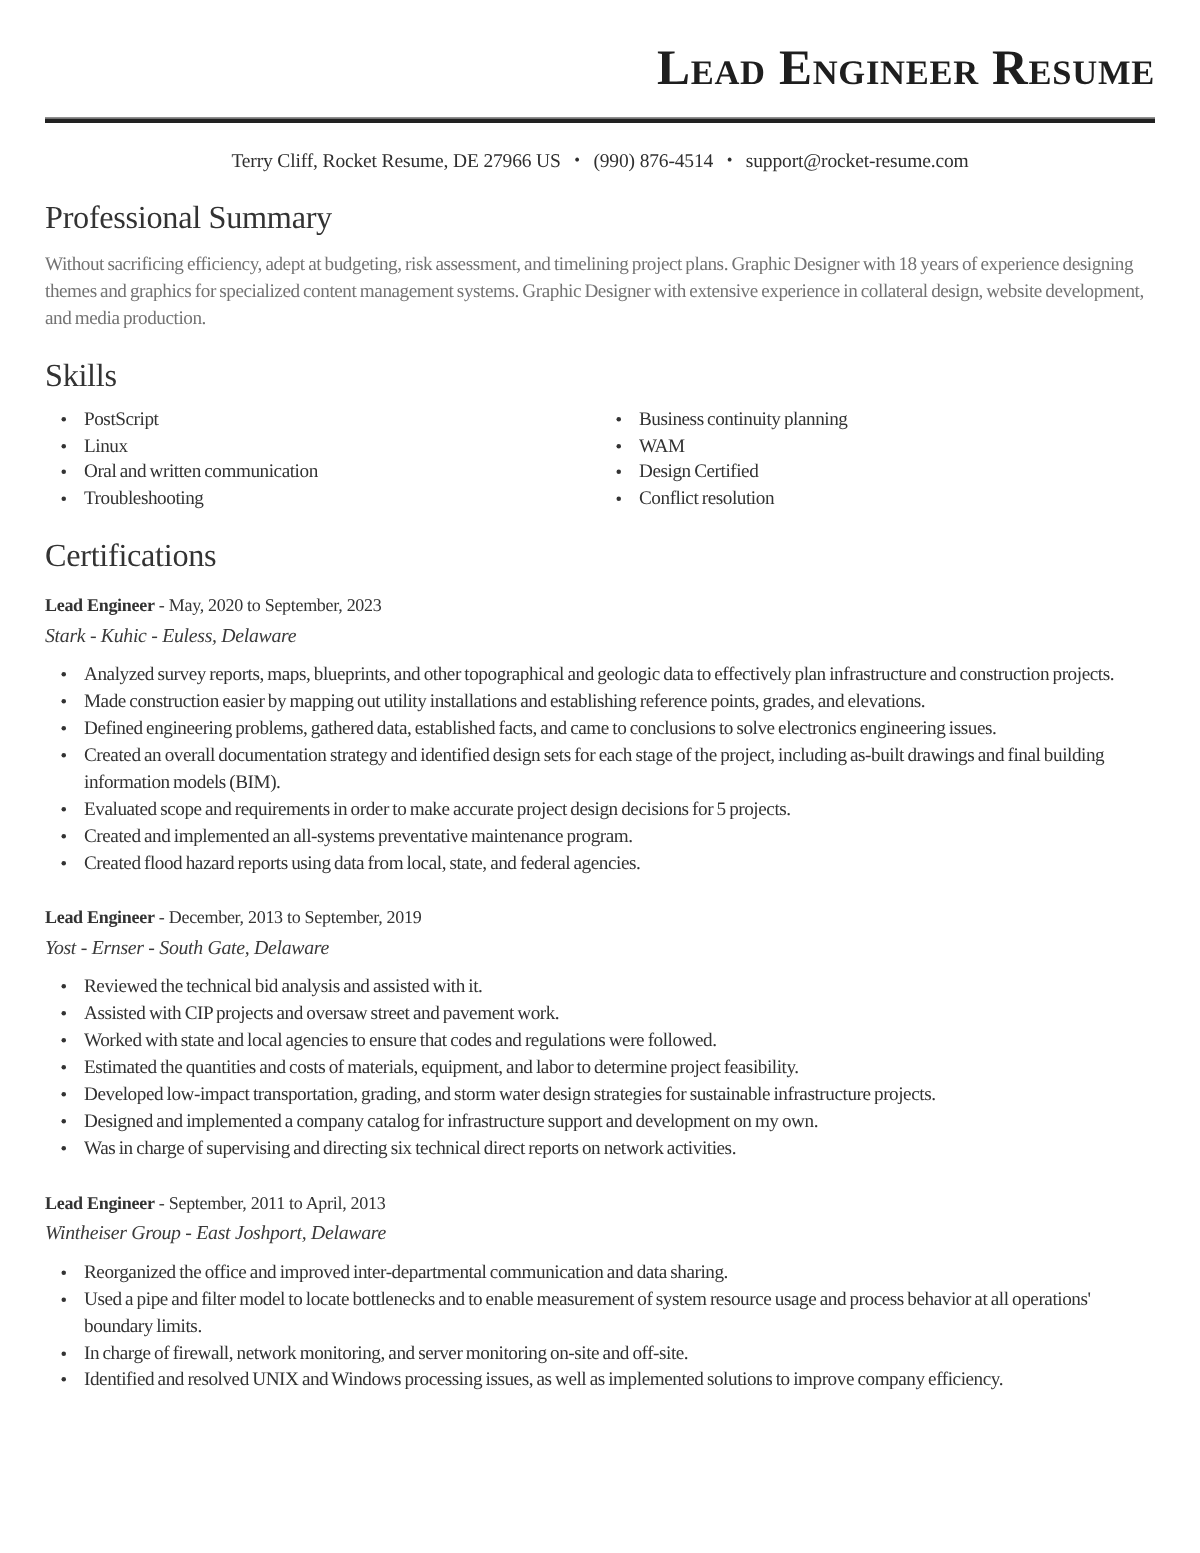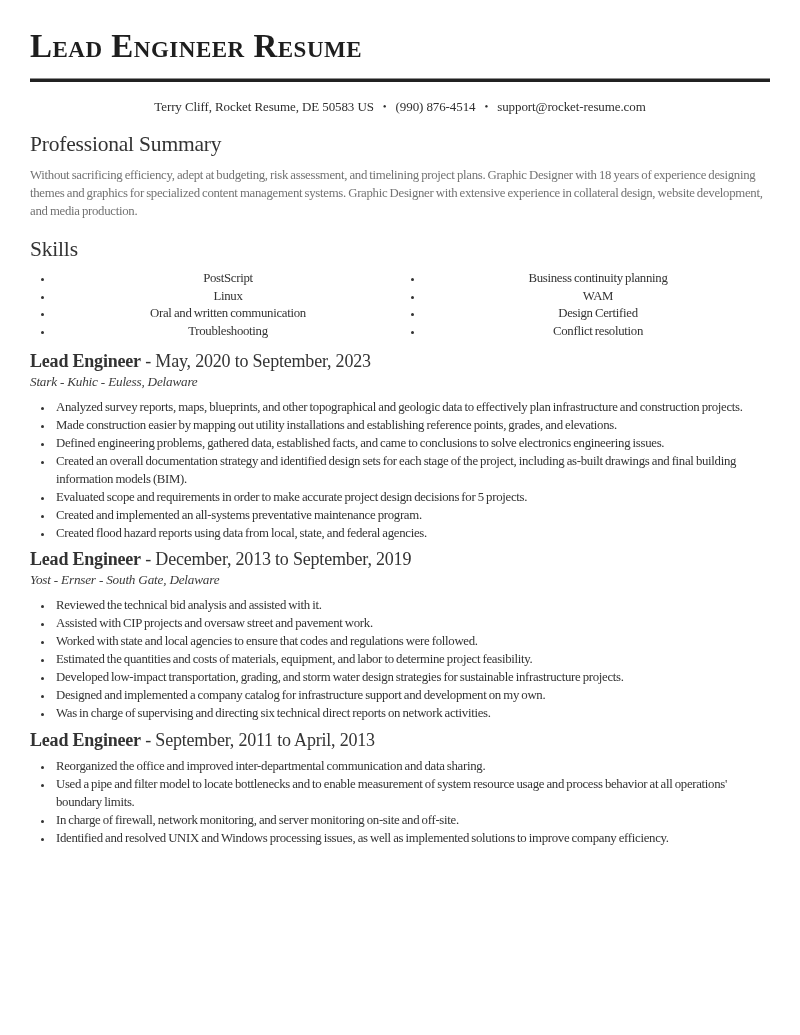--- a/index.html
+++ b/index.html
@@ -14,21 +14,21 @@
     font-family: "Liberation Serif", "DejaVu Serif", serif;
     color: #333333;
   }
   .page {
     width: 800px;
     padding: 0 30px;
   }
   
   .doc-title {
     margin: 28px 0 0 0;
-    text-align: left;
+    text-align: right;
     font-variant: small-caps;
     font-weight: 700;
     font-size: 33px;
     line-height: 36px;
     letter-spacing: 0.5px;
     color: #1e1e1e;
   }
   .header-rule {
     margin-top: 14px;
     height: 2px;
@@ -83,26 +83,26 @@
   }
   ul.bullet-list li::marker {
     color: #333333;
     font-size: 11px;
   }
   .two-col {
     display: grid;
     grid-template-columns: 1fr 1fr;
     column-gap: 0;
   }
-  .two-col ul.bullet-list { margin-top: 8px; text-align: center; }
+  .two-col ul.bullet-list { margin-top: 8px; }
   
-  .job-entry { margin-top: 8px; }
+  .job-entry { margin-top: 18px; }
   .job-entry.first { margin-top: 11px; }
   .job-title-line {
-    font-size: 18px;
+    font-size: 12px;
     line-height: 19.5px;
     letter-spacing: -0.2px;
     color: #333333;
   }
   .job-title-line .job-title { font-weight: 700; }
   .job-company-line {
     font-size: 13.2px;
     line-height: 19.5px;
     letter-spacing: -0.2px;
     font-style: italic;
@@ -112,41 +112,42 @@
 </style>
 </head>
 <body>
 
 <div class="page">
 
   <h1 class="doc-title">Lead Engineer Resume</h1>
 
   <div class="header-rule"></div>
 
-  <div class="contact-line"><span>Terry Cliff, Rocket Resume, DE 50583 US</span><span class="contact-sep">•</span><span>(990) 876-4514</span><span class="contact-sep">•</span><span>support@rocket-resume.com</span></div>
+  <div class="contact-line"><span>Terry Cliff, Rocket Resume, DE 27966 US</span><span class="contact-sep">•</span><span>(990) 876-4514</span><span class="contact-sep">•</span><span>support@rocket-resume.com</span></div>
 
   <h2 class="section-heading">Professional Summary</h2>
   <p class="body-text">Without sacrificing efficiency, adept at budgeting, risk assessment, and timelining project plans. Graphic Designer with 18 years of experience designing themes and graphics for specialized content management systems. Graphic Designer with extensive experience in collateral design, website development, and media production.</p>
 
   <h2 class="section-heading tight">Skills</h2>
   <div class="two-col">
     <ul class="bullet-list">
       <li>PostScript</li>
       <li>Linux</li>
       <li>Oral and written communication</li>
       <li>Troubleshooting</li>
     </ul>
     <ul class="bullet-list">
       <li>Business continuity planning</li>
       <li>WAM</li>
       <li>Design Certified</li>
       <li>Conflict resolution</li>
     </ul>
   </div>
 
+  <h2 class="section-heading tight">Certifications</h2>
 
 
   <div class="job-entry first">
     <div class="job-title-line"><span class="job-title">Lead Engineer</span> <span>-</span> <span>May, 2020 to September, 2023</span></div>
     <div class="job-company-line"><span class="company-name">Stark - Kuhic</span> <span>-</span> <span>Euless, Delaware</span></div>
     <ul class="bullet-list">
       <li>Analyzed survey reports, maps, blueprints, and other topographical and geologic data to effectively plan infrastructure and construction projects.</li>
       <li>Made construction easier by mapping out utility installations and establishing reference points, grades, and elevations.</li>
       <li>Defined engineering problems, gathered data, established facts, and came to conclusions to solve electronics engineering issues.</li>
       <li>Created an overall documentation strategy and identified design sets for each stage of the project, including as-built drawings and final building information models (BIM).</li>
@@ -165,20 +166,21 @@
       <li>Worked with state and local agencies to ensure that codes and regulations were followed.</li>
       <li>Estimated the quantities and costs of materials, equipment, and labor to determine project feasibility.</li>
       <li>Developed low-impact transportation, grading, and storm water design strategies for sustainable infrastructure projects.</li>
       <li>Designed and implemented a company catalog for infrastructure support and development on my own.</li>
       <li>Was in charge of supervising and directing six technical direct reports on network activities.</li>
     </ul>
   </div>
 
   <div class="job-entry">
     <div class="job-title-line"><span class="job-title">Lead Engineer</span> <span>-</span> <span>September, 2011 to April, 2013</span></div>
+    <div class="job-company-line"><span class="company-name">Wintheiser Group</span> <span>-</span> <span>East Joshport, Delaware</span></div>
     <ul class="bullet-list">
       <li>Reorganized the office and improved inter-departmental communication and data sharing.</li>
       <li>Used a pipe and filter model to locate bottlenecks and to enable measurement of system resource usage and process behavior at all operations' boundary limits.</li>
       <li>In charge of firewall, network monitoring, and server monitoring on-site and off-site.</li>
       <li>Identified and resolved UNIX and Windows processing issues, as well as implemented solutions to improve company efficiency.</li>
     </ul>
   </div>
 
 </div>
 

